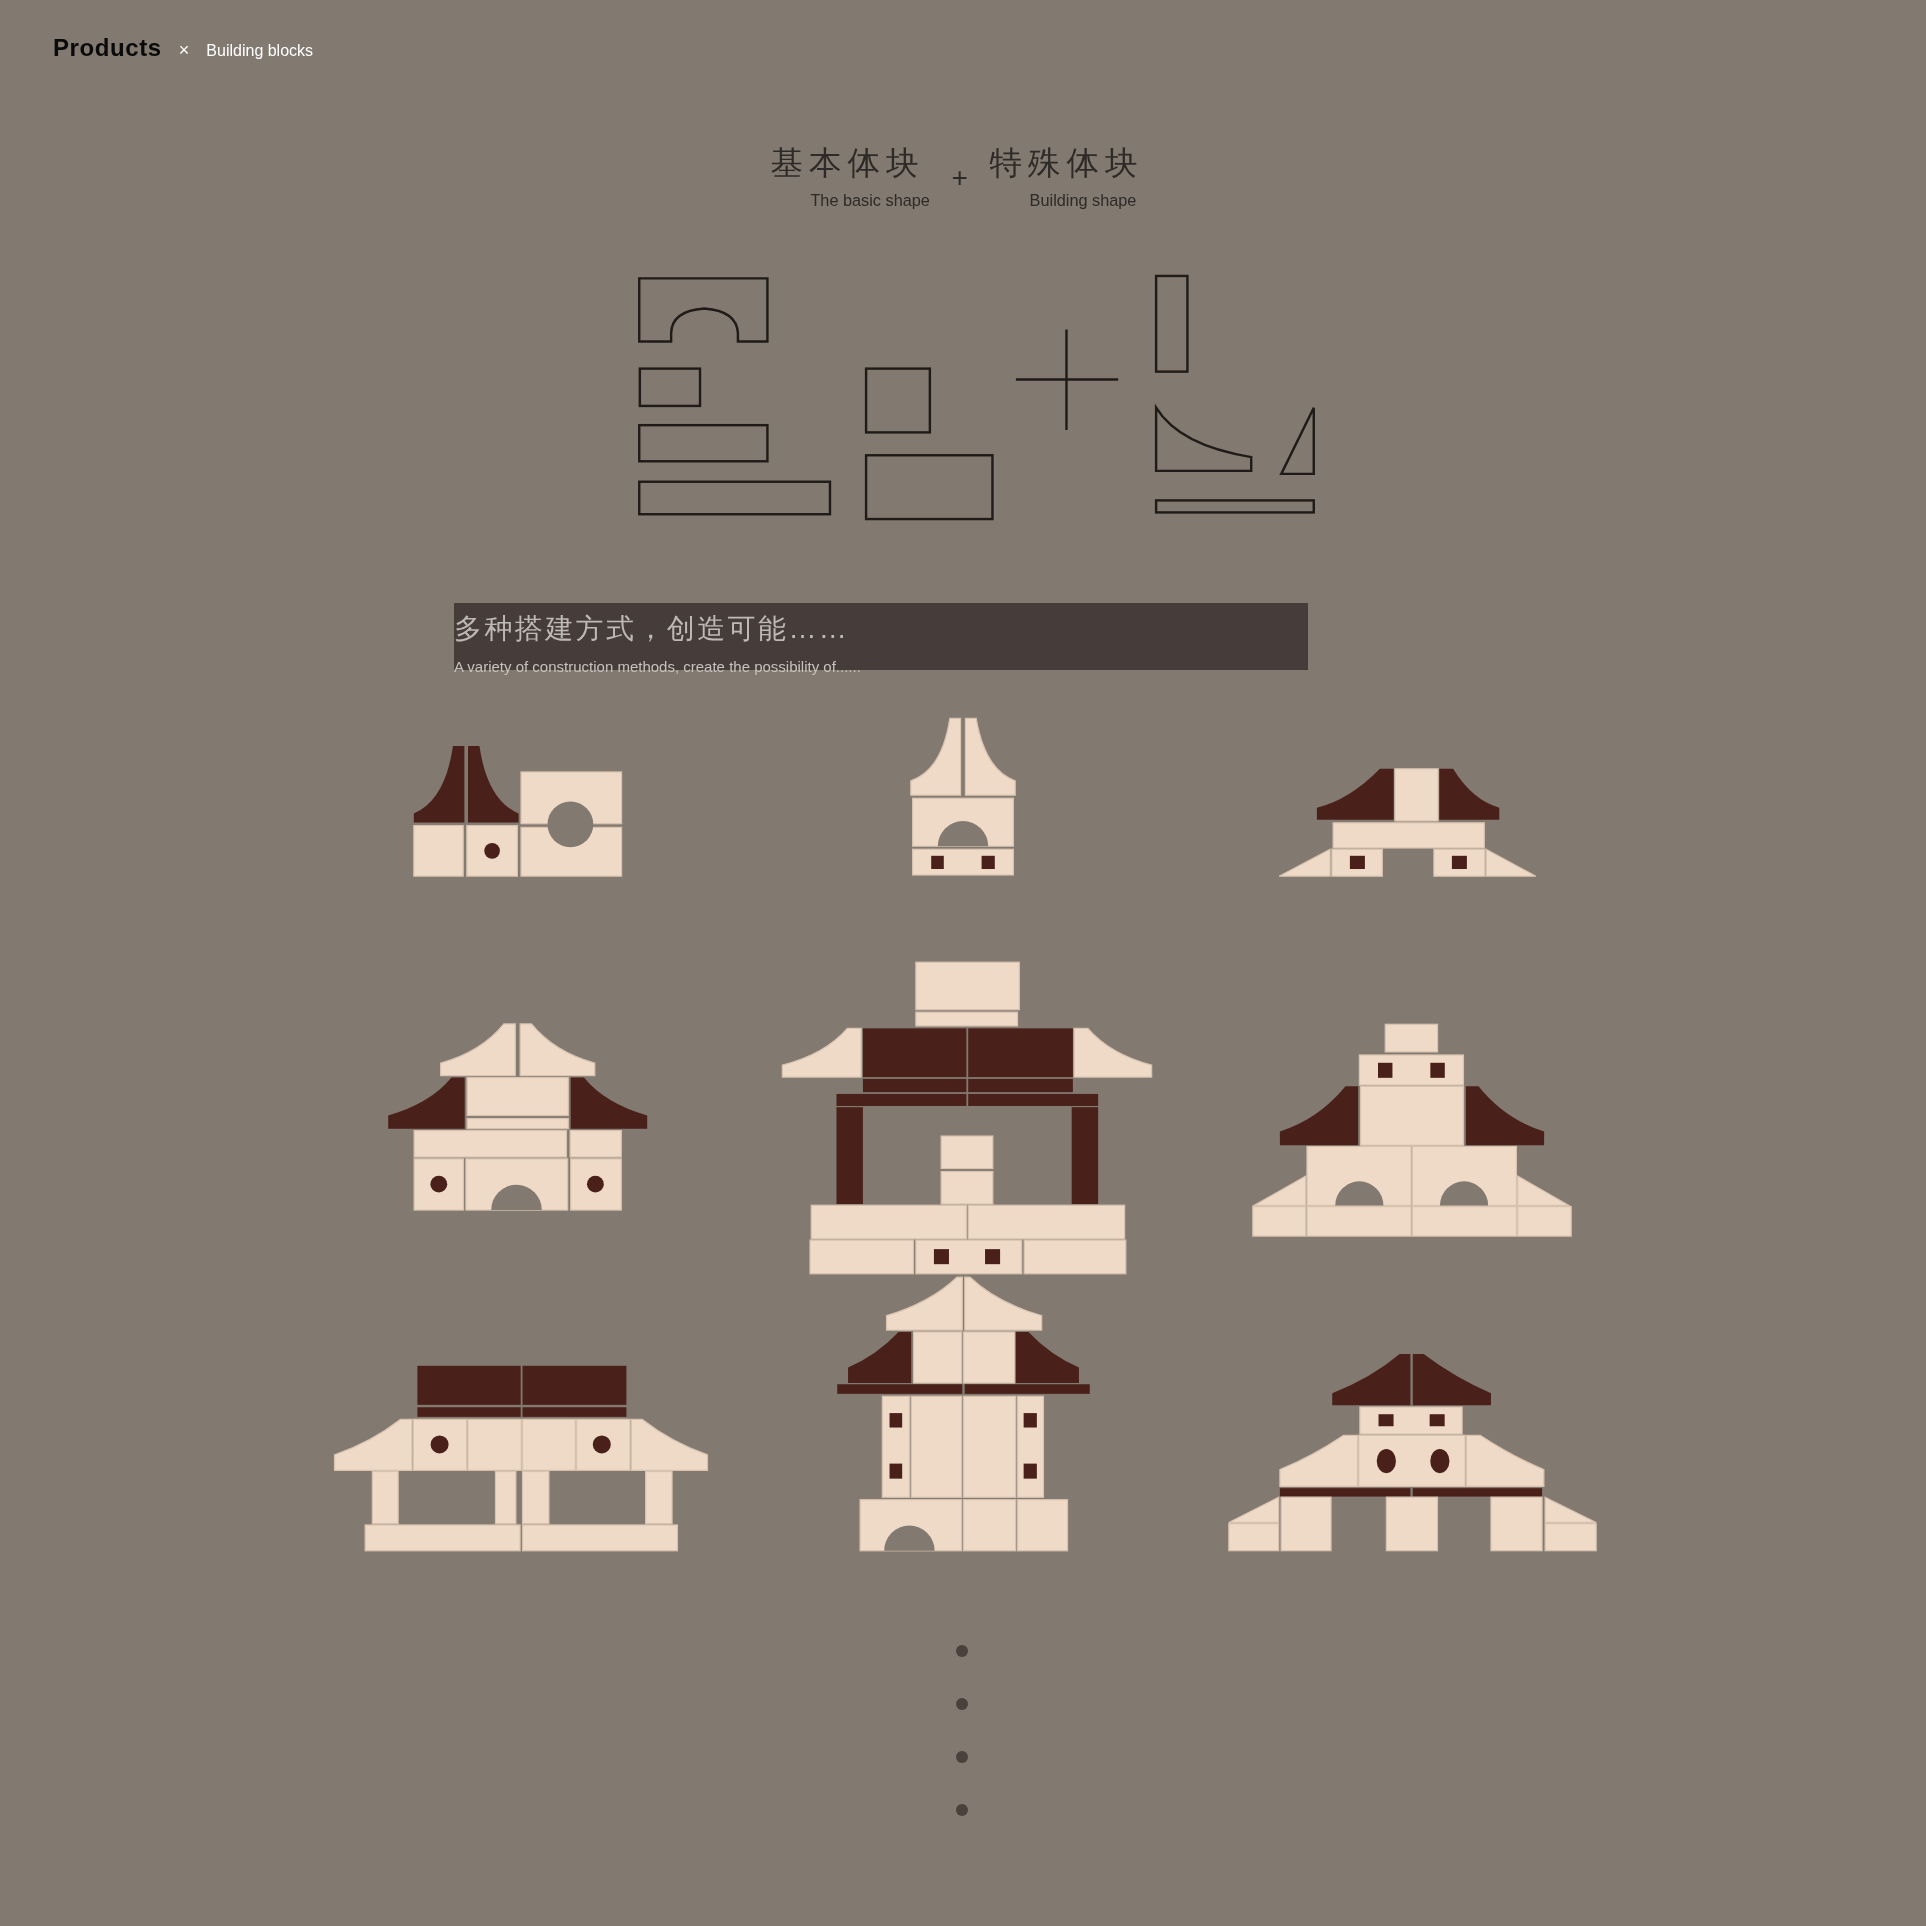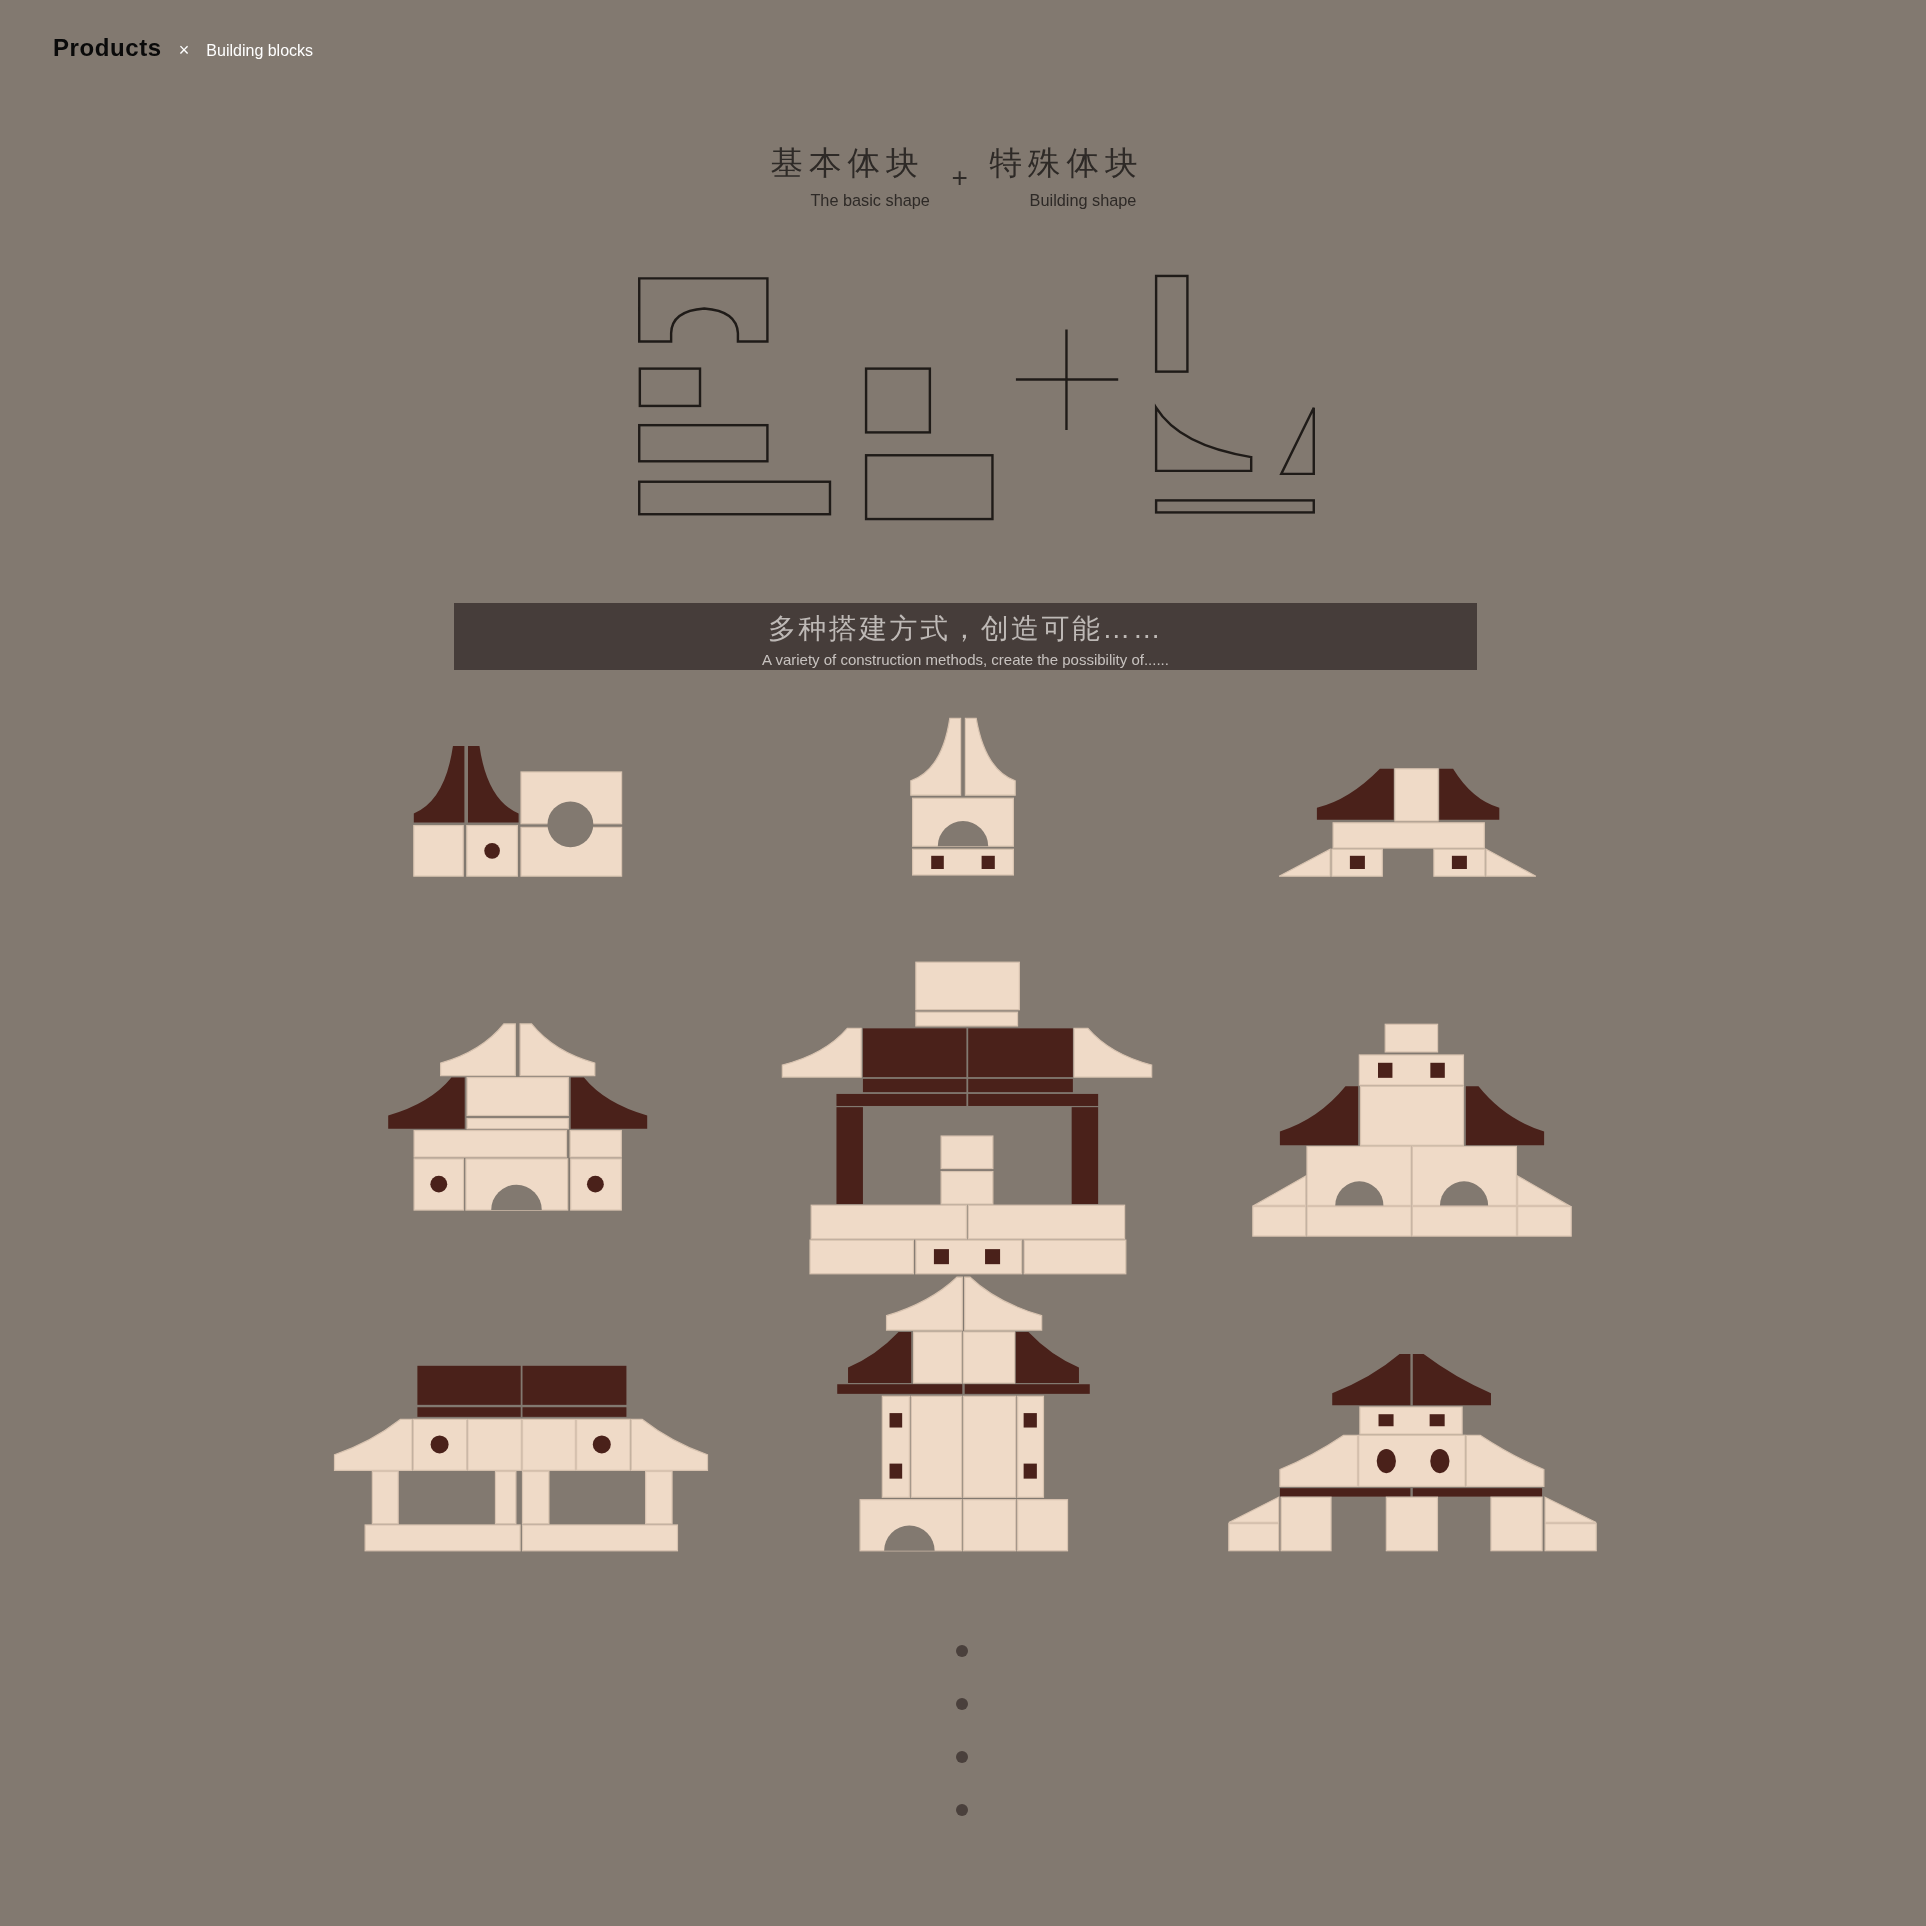--- a/index.html
+++ b/index.html
@@ -17,24 +17,24 @@
   .intro{position:absolute; left:957px; top:142px; transform:translateX(-50%);
          display:flex; align-items:center; gap:21.7px;}
   .intro .col{text-align:left;}
   .intro .cn{font-size:32.5px; letter-spacing:6px; color:var(--title,#2e2a27); white-space:nowrap; font-weight:400;}
   .intro .en{font-size:16.3px; color:var(--title,#2e2a27); margin-top:4.8px;margin-left:40px;}
   .intro .plus{font-size:28px; color:var(--title,#2e2a27); margin-top:4.8px;}
   
   .shapes{position:absolute; left:626px; top:265px;}
   .s-ink{fill:none; stroke:var(--ink,#1f1b18); stroke-width:4; stroke-linejoin:miter;}
   
-  .banner{position:absolute; left:454px; top:603px; width:1023px; height:67px;
-          background:var(--banner-bg,#463d3a); text-align:center;}
+  .banner{position:absolute; left:454px; top:603px; width:854px; height:67px;
+          background:var(--banner-bg,#463d3a); }
   .banner-cn{font-size:28px; letter-spacing:2.4px; color:var(--banner-text,#beb9b6); padding-top:7.2px;}
-  .banner-en{font-size:15px; color:var(--banner-subtext,#c7c2bf); margin-top:3px;}
+  .banner-en{font-size:15px; color:var(--banner-subtext,#c7c2bf); margin-top:10px;}
   
   .bld{position:absolute;}
   .f-cream{fill:var(--cream,#efdac7); stroke:var(--cream-edge,#d8c3b0); stroke-width:2;}
   .f-maroon{fill:var(--maroon,#4a211a);}
   .f-bg{fill:var(--bg,#827970); stroke:none;}
   
   .dots{position:absolute; left:956px; top:1645px; display:flex; flex-direction:column; gap:41px;}
   .dot{width:12px; height:12px; border-radius:50%; background:var(--dot,#4a403c);}
 </style>
 </head>

